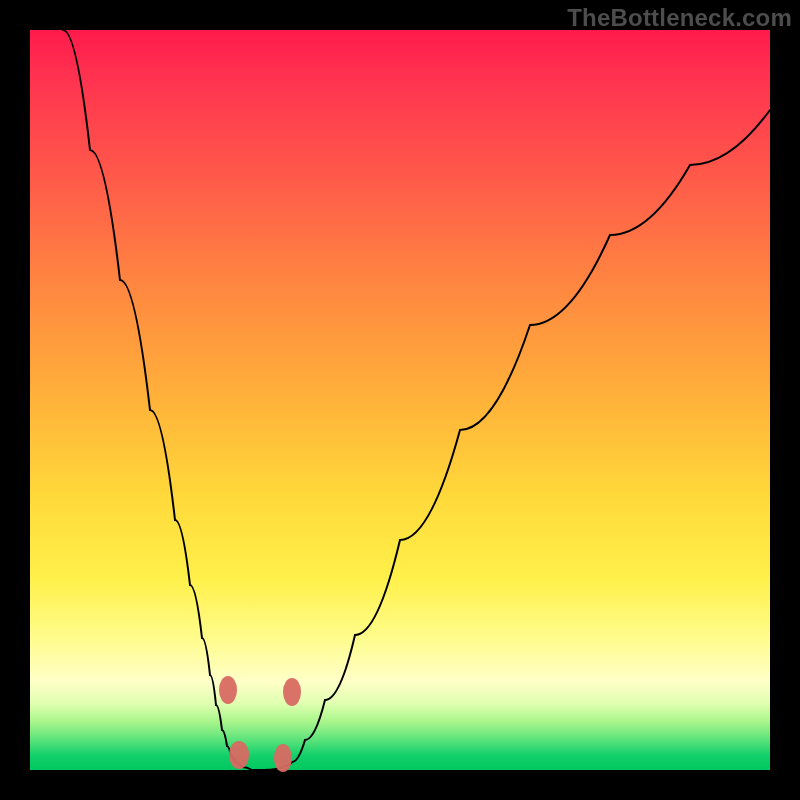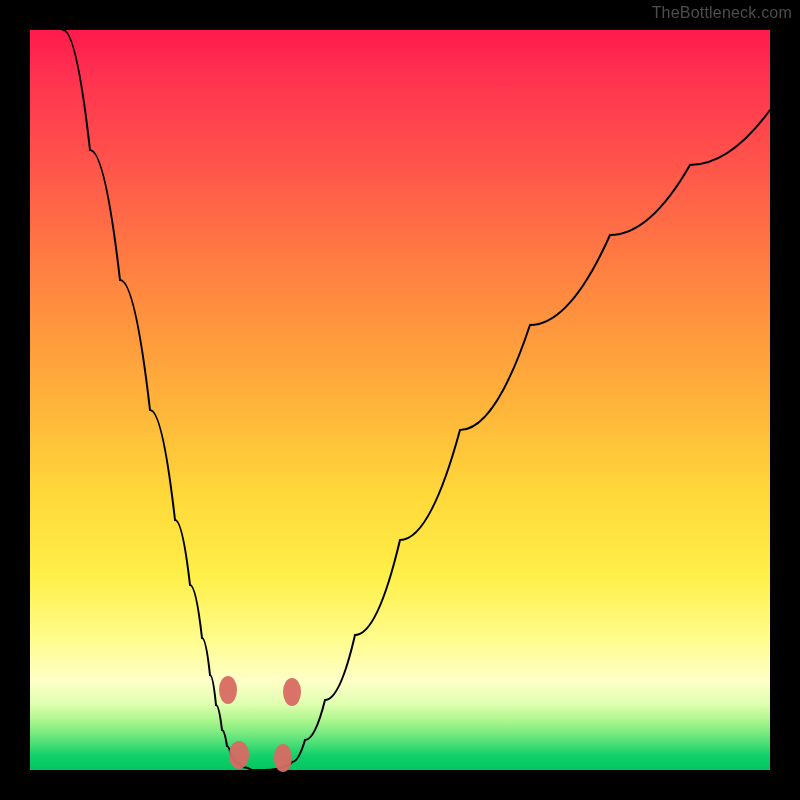--- a/index.html
+++ b/index.html
@@ -42,22 +42,22 @@
       #59e27a 96%,
       #13d06b 98%,
       #00c75f 100%
     );
   }
   .watermark {
     position: absolute;
     top: 4px;
     right: 8px;
     color: #4d4d4d;
-    font-size: 16px;
-    font-weight: 400;
+    font-size: 24px;
+    font-weight: 700;
     letter-spacing: 0.2px;
     user-select: none;
   }
   svg.curve-layer {
     position: absolute;
     left: 0;
     top: 0;
     width: 740px;
     height: 740px;
     overflow: visible;

